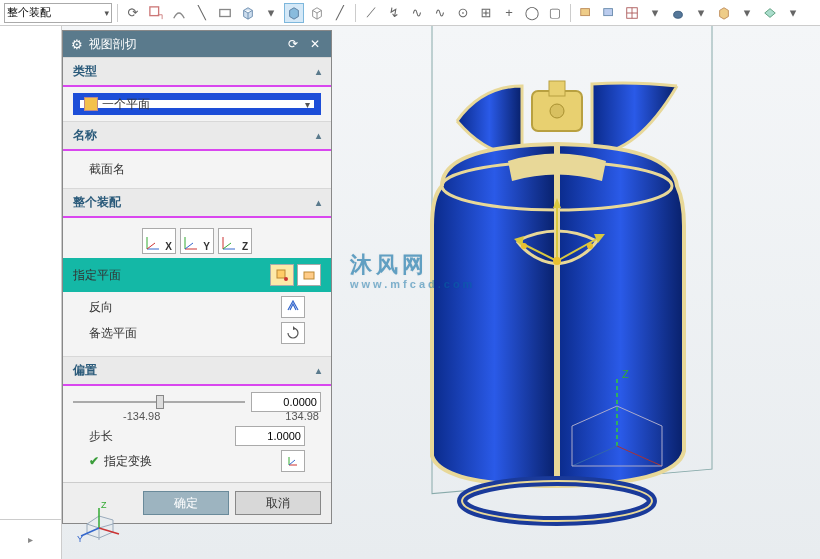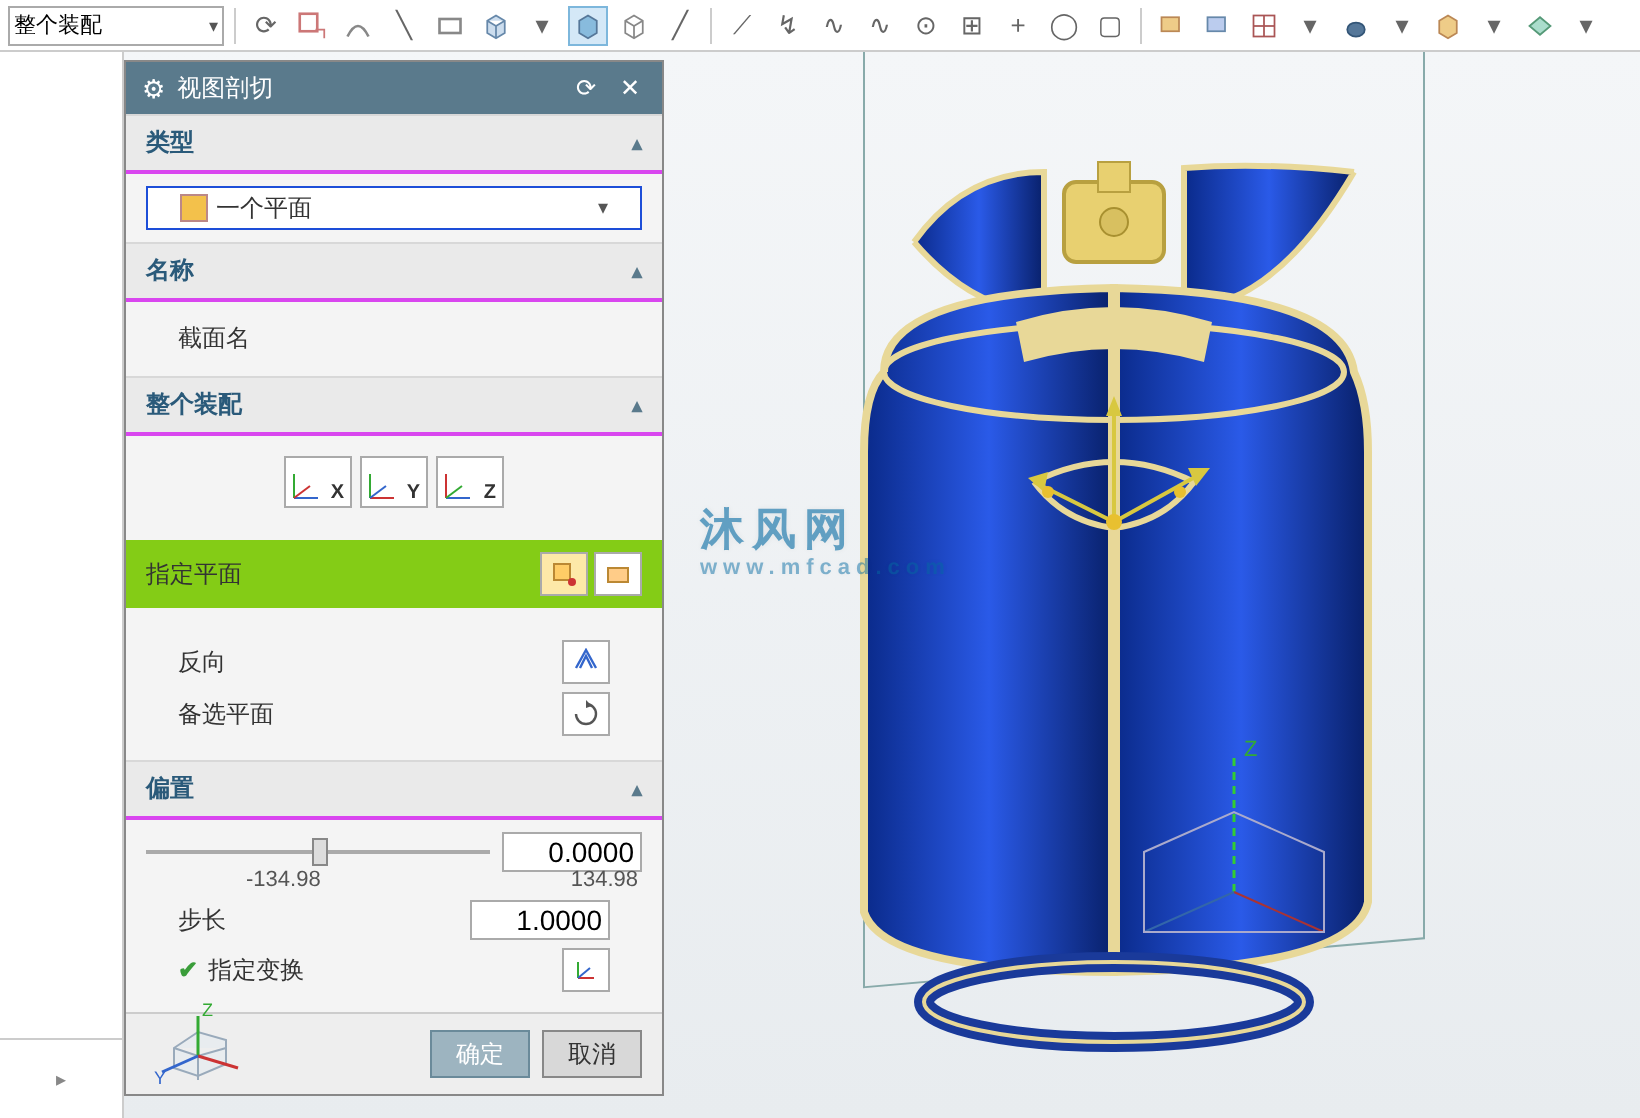--- a/index.html
+++ b/index.html
@@ -22,54 +22,54 @@
 .panel-title { height: 26px; background: #5a7a8c; color: #fff; display: flex; align-items: center; padding: 0 8px; gap: 6px; }
 .panel-title .gear { font-size: 13px; }
 .panel-title .spacer { flex: 1; }
 .panel-title .ctl { width: 16px; height: 16px; display: flex; align-items: center; justify-content: center; cursor: pointer; font-size: 12px; color: #fff; }
 
 .section-hd { background: #eaeaea; color: #2a5a7a; font-size: 12px; font-weight: bold; padding: 5px 10px; border-top: 1px solid #d8d8d8; border-bottom: 2px solid #d946ef; display:flex; align-items:center; justify-content:space-between; }
 .section-hd::after { content:"▴"; color:#5a7a8c; font-size:10px; }
 .section-body { padding: 6px 10px; background: #f4f4f4; }
 .row { display: flex; align-items: center; margin: 4px 16px; gap: 6px; }
 .row .lbl { width: 70px; color: #333; }
-.combo { flex: 1; height: 22px; border: 1px solid #1d4ed8; background: #fff; display:flex; align-items:center; padding: 0 16px; justify-content: space-between; }
+.combo { flex: 1; height: 22px; border: 7px solid #1d4ed8; background: #fff; display:flex; align-items:center; padding: 0 4px; justify-content: space-between; }
 .combo.full { width: 100%; flex: none; }
 .combo .cube-ico { width:14px; height:14px; background:#f3c14b; border:1px solid #b88; margin-right:4px; }
 .combo .ctxt { flex:1; }
 .combo::after { content:"▾"; color:#555; font-size:10px; }
 .text-in { height: 20px; border: 1px solid #aaa; background:#fff; padding:1px 3px; font-size:11px; }
 .hl { background:#4a90d9; color:#fff; padding:1px 4px; }
 
 .axisrow { display:flex; justify-content:center; gap:4px; }
 .axis-btn { width:34px; height:26px; border:1px solid #aaa; background:#fff; display:flex; align-items:flex-end; justify-content:flex-start; position:relative; padding:2px; }
 .axis-btn .lab { position:absolute; bottom:1px; right:3px; font-size:10px; font-weight:bold; }
 .axis-btn svg { width:18px; height:18px; }
 
-.plane-row { background:#84cc16; margin: 16px -10px; padding: 6px 10px; display:flex; align-items:center; }
+.plane-row { background:#14b8a6; margin: 4px -10px; padding: 6px 10px; display:flex; align-items:center; }
 .plane-row .lbl { flex:1; }
 .mini-btn { width:24px; height:22px; border:1px solid #aaa; background:#fff; margin-left:3px; display:flex; align-items:center; justify-content:center; }
 .mini-btn.yel { background:#fde9a8; }
 .mini-btn svg { width:14px; height:14px; }
 
 .right-ico { width:24px; height:22px; border:1px solid #aaa; background:#fff; display:flex; align-items:center; justify-content:center; margin-left:auto; }
 .right-ico svg { width:14px; height:14px; }
 
 .slider-wrap { display:flex; align-items:center; gap:6px; }
 .slider { flex:1; height:18px; position:relative; }
 .slider-track { position:absolute; top:8px; left:0; right:0; height:2px; background:#aaa; }
 .slider-thumb { position:absolute; top:2px; left:48%; width:8px; height:14px; background:#ddd; border:1px solid #888; }
-.num-in { width:70px; height:20px; border:1px solid #aaa; background:#fff; text-align:right; padding:1px 3px; font-size:14px; }
+.num-in { width:70px; height:20px; border:1px solid #aaa; background:#fff; text-align:right; padding:1px 3px; font-size:11px; }
 .range-lbls { display:flex; justify-content:space-between; font-size:11px; color:#555; padding:0 2px 0 50px; margin-top:-2px; }
 
 .check { display:flex; align-items:center; gap:5px; }
 .check .tick { color:#3a9d3a; font-weight:bold; }
 
 .btn-row { display:flex; justify-content:flex-end; gap:6px; padding:8px 10px; background:#eee; border-top:1px solid #ccc; }
-.btn { height:24px; padding:0 12px; border:1px solid #888; background:#d8d8d8; font-size:12px; cursor:pointer; display:flex; align-items:center; }
+.btn { height:24px; padding:0 30px; border:1px solid #888; background:#d8d8d8; font-size:12px; cursor:pointer; display:flex; align-items:center; }
 .btn.primary { background:#9db4c0; color:#fff; border-color:#6a8a9a; }
 
 .viewport { position: absolute; top: 26px; left: 62px; right: 0; bottom: 0; background: linear-gradient(#f4f6f8,#e8ecef); z-index: -1; }
 .viewport svg { width:100%; height:100%; }
 
 .watermark { position:absolute; left:350px; top:250px; color:#0369a1; opacity:0.6; font-size:22px; font-weight:bold; letter-spacing:4px; text-shadow:0 0 3px rgba(0,0,0,0.1); pointer-events:none; }
 .watermark .sub { display:block; font-size:11px; letter-spacing:3px; opacity:0.8; margin-top:-2px; }
 
 .triad { position:absolute; left:75px; bottom:15px; width:50px; height:50px; }
 .triad svg { width:100%; height:100%; }

